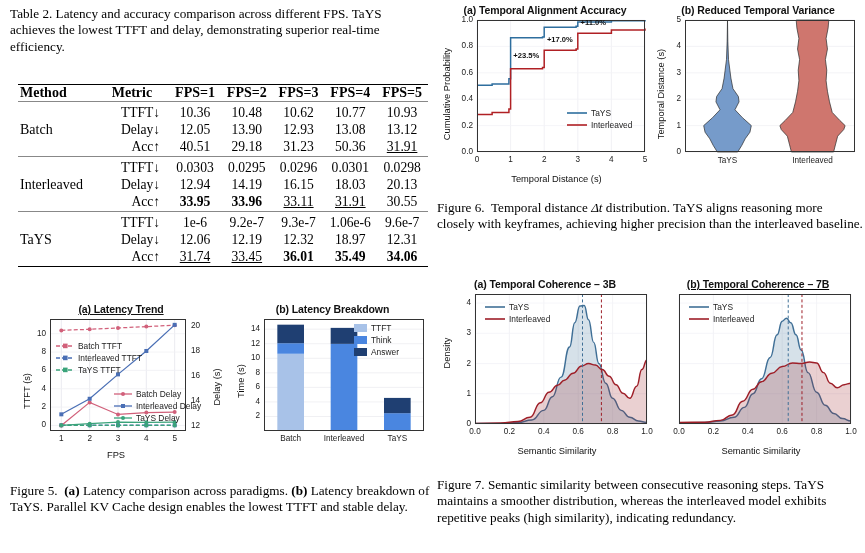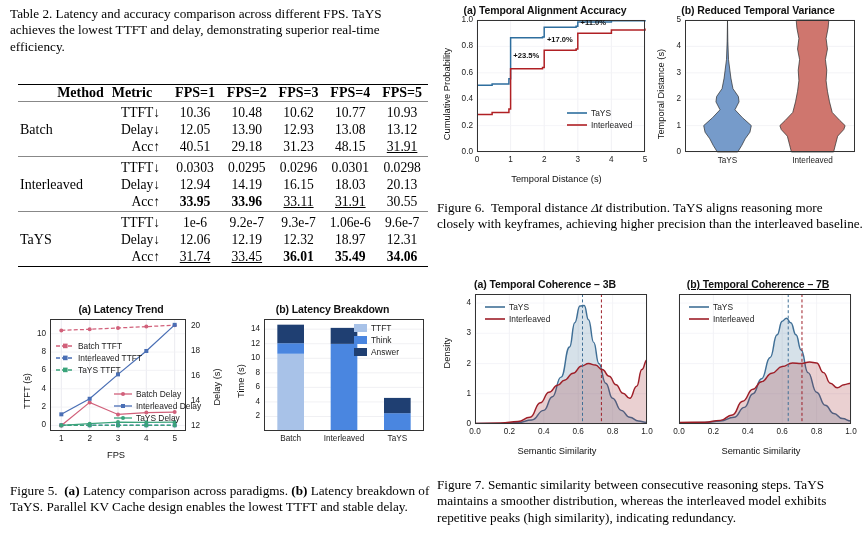--- a/index.html
+++ b/index.html
@@ -70,21 +70,21 @@
 <div class="page">
 
   <div class="col col-left">
 
     <div class="caption" style="position:absolute;left:2px;top:6px;width:420px;">Table 2.  Latency and accuracy comparison across different FPS. TaYS achieves the lowest TTFT and delay, demonstrating superior real-time efficiency.</div>
 
     <div class="tbl-wrap">
       <table class="t2">
         <tbody id="t2-body">
             <tr class="hdr rule-top">
-              <td class="lft" style="width: 86px; text-align: right;">Method</td>
+              <td class="lft" style="width: 86px;">Method</td>
               <td style="width: 58px; text-align: center; padding-right: 9px;">Metric</td>
               <td style="width: 53px;">FPS=1</td>
               <td style="width: 53px;">FPS=2</td>
               <td style="width: 53px;">FPS=3</td>
               <td style="width: 53px;">FPS=4</td>
               <td style="width: 53px;">FPS=5</td>
             </tr>
             <tr class="rule-mid">
               <td class="method" rowspan="3" style="padding-top: 3px;">Batch</td>
               <td class="metric" style="padding-top: 3px;">TTFT↓</td>
@@ -100,21 +100,21 @@
               <td class="val ">13.90</td>
               <td class="val ">12.93</td>
               <td class="val ">13.08</td>
               <td class="val ">13.12</td>
             </tr>
             <tr>
               <td class="metric">Acc↑</td>
               <td class="val ">40.51</td>
               <td class="val ">29.18</td>
               <td class="val ">31.23</td>
-              <td class="val ">48.15</td>
+              <td class="val ">50.36</td>
               <td class="val und">31.91</td>
             </tr>
             <tr class="rule-mid">
               <td class="method" rowspan="3" style="padding-top: 3px;">Interleaved</td>
               <td class="metric" style="padding-top: 3px;">TTFT↓</td>
               <td class="val " style="padding-top: 3px;">0.0303</td>
               <td class="val " style="padding-top: 3px;">0.0295</td>
               <td class="val " style="padding-top: 3px;">0.0296</td>
               <td class="val " style="padding-top: 3px;">0.0301</td>
               <td class="val " style="padding-top: 3px;">0.0298</td>
@@ -158,21 +158,21 @@
               <td class="val und">33.45</td>
               <td class="val bold">36.01</td>
               <td class="val bold">35.49</td>
               <td class="val bold">34.06</td>
             </tr>
           </tbody>
       </table>
     </div>
 
     <div class="fig" style="left:8px;top:303px;width:210px;height:160px;">
-      <div class="chart-title" style="width:210px;">(a) Latency Trend</div>
+      <div class="chart-title" style="width:210px;text-decoration:underline;">(a) Latency Trend</div>
 
       <div class="ax-title vert" style="left:6px;top:128px;width:80px;">TTFT (s)</div>
 
       <div class="ax-title vert" style="left:196px;top:124px;width:80px;">Delay (s)</div>
 
       <div class="ax-title" style="left:35px;top:147px;width:130px;">FPS</div>
 
       <div class="plot" style="position:absolute;left:34px;top:16px;width:136px;height:112px;">
         <div class="axis-box"></div>
         <svg width="136" height="112" viewBox="0 0 136 112">

